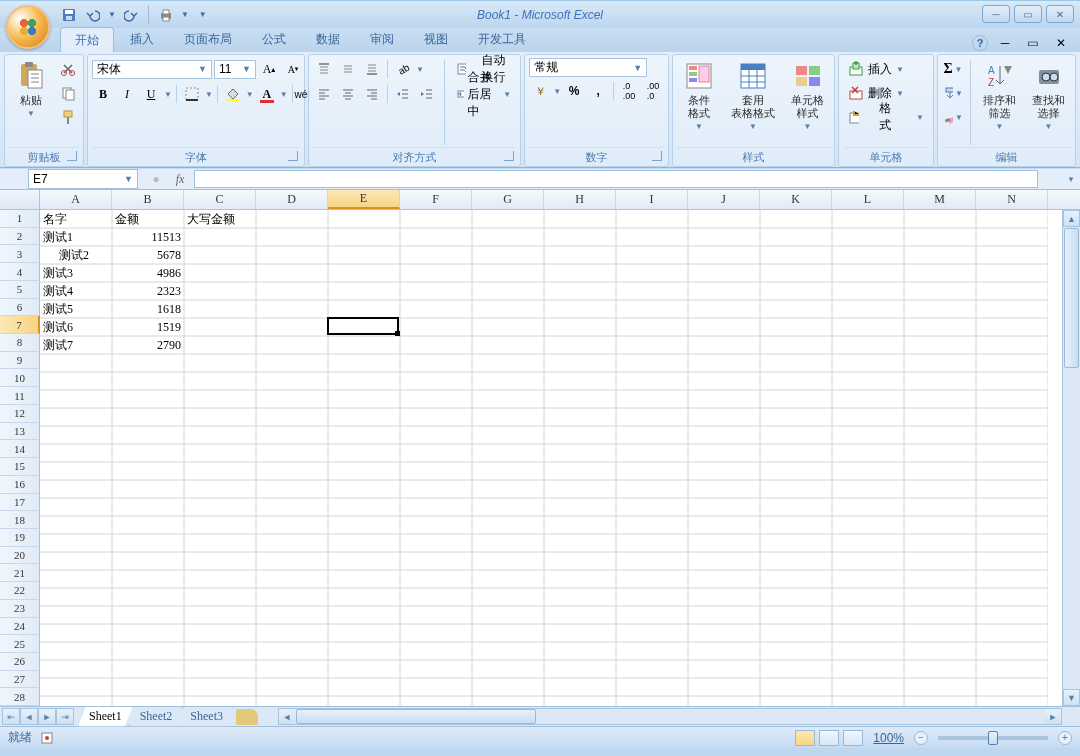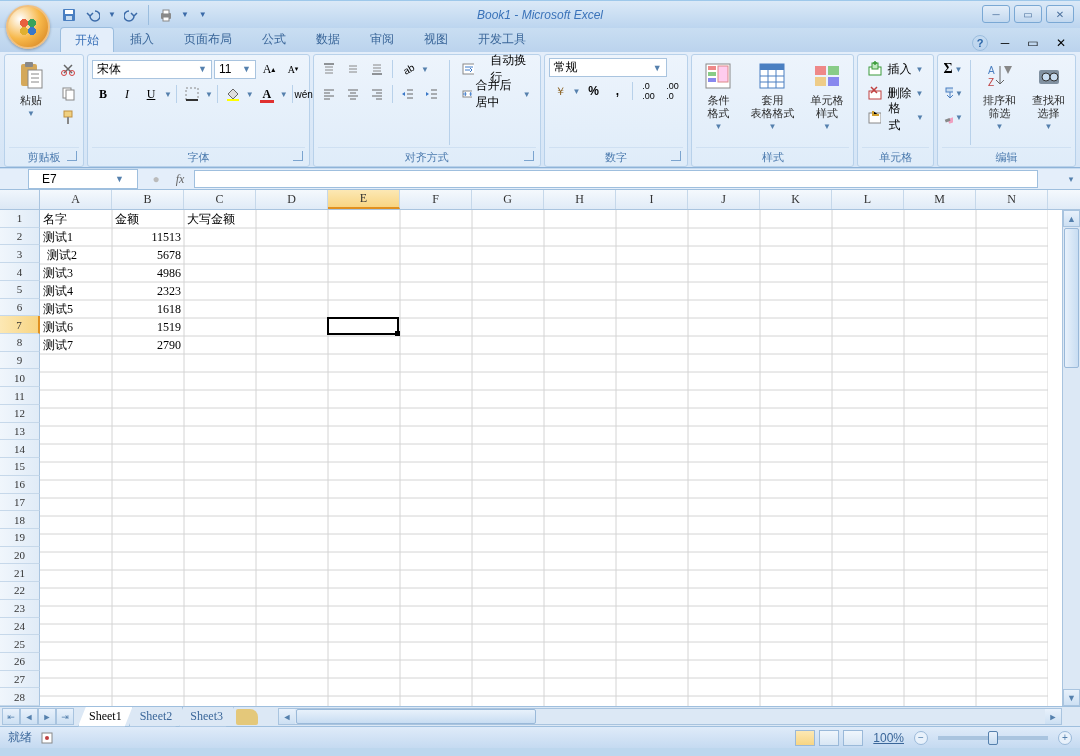--- a/index.html
+++ b/index.html
@@ -33,21 +33,21 @@
 .vbtn .ico { width:32px; height:32px; display:flex; align-items:center; justify-content:center;}
 .vbtn .lbl { font-size:11px; color:#2a2a2a; text-align:center; line-height:1.2;}
 .col { display:flex; flex-direction:column; gap:2px;}
 .row { display:flex; gap:2px; align-items:center;}
 .sbtn { width:22px; height:22px; display:flex; align-items:center; justify-content:center; border:1px solid transparent; cursor:pointer; border-radius:2px; font-size:12px;}
 .combo { height:19px; border:1px solid #a9c4df; background:#fff; display:flex; align-items:center; padding:0 4px; font-size:12px; gap:4px;}
 .combo .dd { color:#5580ad; font-size:9px;}
 .sep { width:1px; background:#b8d1ea; align-self:stretch; margin:2px 2px;}
 
 .namebox-row { height:22px; background:#e4eefa; display:flex; align-items:center; border-bottom:1px solid #9fbfde; border-top:1px solid #c6dbf0;}
-.namebox { width:110px; height:20px; margin-left:28px; background:#fff; border:1px solid #9fbfde; display:flex; align-items:center; padding:0 13px; font-size:12px;}
+.namebox { width:110px; height:20px; margin-left:28px; background:#fff; border:1px solid #9fbfde; display:flex; align-items:center; padding:0 4px; font-size:12px;}
 .namebox .dd { margin-left:auto; color:#5580ad; font-size:9px;}
 .fx-area { display:flex; align-items:center; margin-left:8px; gap:4px; flex:1;}
 .fx-btn { width:20px; height:18px; display:flex; align-items:center; justify-content:center; color:#666; cursor:pointer;}
 .fx-input { flex:1; height:18px; background:#fff; border:1px solid #9fbfde; margin-right:24px;}
 
 .grid-area { position:relative; height:516px; background:#fff; display:flex; flex-direction:column;}
 .col-headers { display:flex; height:20px; background:linear-gradient(#f5f9fd,#e0ebf7); border-bottom:1px solid #a9c4df;}
 .corner { width:40px; border-right:1px solid #a9c4df; background:linear-gradient(#f0f6fc,#dce8f5);}
 .ch { border-right:1px solid #c6d8ea; display:flex; align-items:center; justify-content:center; font-size:12px; color:#333; font-family:"SimSun",serif;}
 .ch.sel { background:linear-gradient(#fce8b4,#f8d583); border-bottom:2px solid #e09020;}
@@ -401,21 +401,21 @@
           <span style="font-size:8px;color:#5580ad;">▼</span>
         </div>
       <div class="row sbtn" style="width:auto;padding:0 4px;gap:4px;">
           <svg width="16" height="16">
             <rect x="2" y="6" width="12" height="8" fill="#fff" stroke="#c04040"></rect>
             <path d="M4 2 L10 8 M10 2 L4 8" stroke="#c04040" stroke-width="1.5"></path>
           </svg>
           <span>删除</span>
           <span style="font-size:8px;color:#5580ad;">▼</span>
         </div>
-      <div class="row sbtn" style="width:auto;padding:0 4px;gap:8px;">
+      <div class="row sbtn" style="width:auto;padding:0 4px;gap:20px;">
           <svg width="16" height="16">
             <rect x="2" y="4" width="12" height="10" fill="#fff" stroke="#888"></rect>
             <path d="M6 2 L6 6 L12 6" stroke="#d0a030" stroke-width="2"></path>
           </svg>
           <span>格式</span>
           <span style="font-size:8px;color:#5580ad;">▼</span>
         </div>
     </div>
     <div class="group-label"><span>单元格</span></div>
   </div>
@@ -577,21 +577,21 @@
           <line x1="864" y1="0" x2="864" y2="504" stroke="#d4d4d4"></line>
           <line x1="936" y1="0" x2="936" y2="504" stroke="#d4d4d4"></line>
           <line x1="1008" y1="0" x2="1008" y2="504" stroke="#d4d4d4"></line>
         </svg>
       <div class="active-cell" id="active-cell" style="left: 287px; top: 107px; width: 72px; height: 18px;"></div>
     <div class="cell" style="left: 0px; top: 0px; width: 72px;">名字</div>
         <div class="cell" style="left: 72px; top: 0px; width: 72px;">金额</div>
         <div class="cell" style="left: 144px; top: 0px; width: 72px;">大写金额</div>
         <div class="cell" style="left: 0px; top: 18px; width: 72px;">测试1</div>
         <div class="cell num" style="left: 72px; top: 18px; width: 72px;">11513</div>
-        <div class="cell" style="left: 4px; top: 36px; width: 52px; border-radius: 6px;">测试2</div>
+        <div class="cell" style="left: 16px; top: 36px; width: 52px; border-radius: 6px;">测试2</div>
         <div class="cell num" style="left: 72px; top: 36px; width: 72px;">5678</div>
         <div class="cell" style="left: 0px; top: 54px; width: 72px;">测试3</div>
         <div class="cell num" style="left: 72px; top: 54px; width: 72px;">4986</div>
         <div class="cell" style="left: 0px; top: 72px; width: 72px;">测试4</div>
         <div class="cell num" style="left: 72px; top: 72px; width: 72px; border-radius: 6px;">2323</div>
         <div class="cell" style="left: 0px; top: 90px; width: 72px;">测试5</div>
         <div class="cell num" style="left: 72px; top: 90px; width: 72px;">1618</div>
         <div class="cell" style="left: 0px; top: 108px; width: 72px;">测试6</div>
         <div class="cell num" style="left: 72px; top: 108px; width: 72px;">1519</div>
         <div class="cell" style="left: 0px; top: 126px; width: 72px;">测试7</div>

